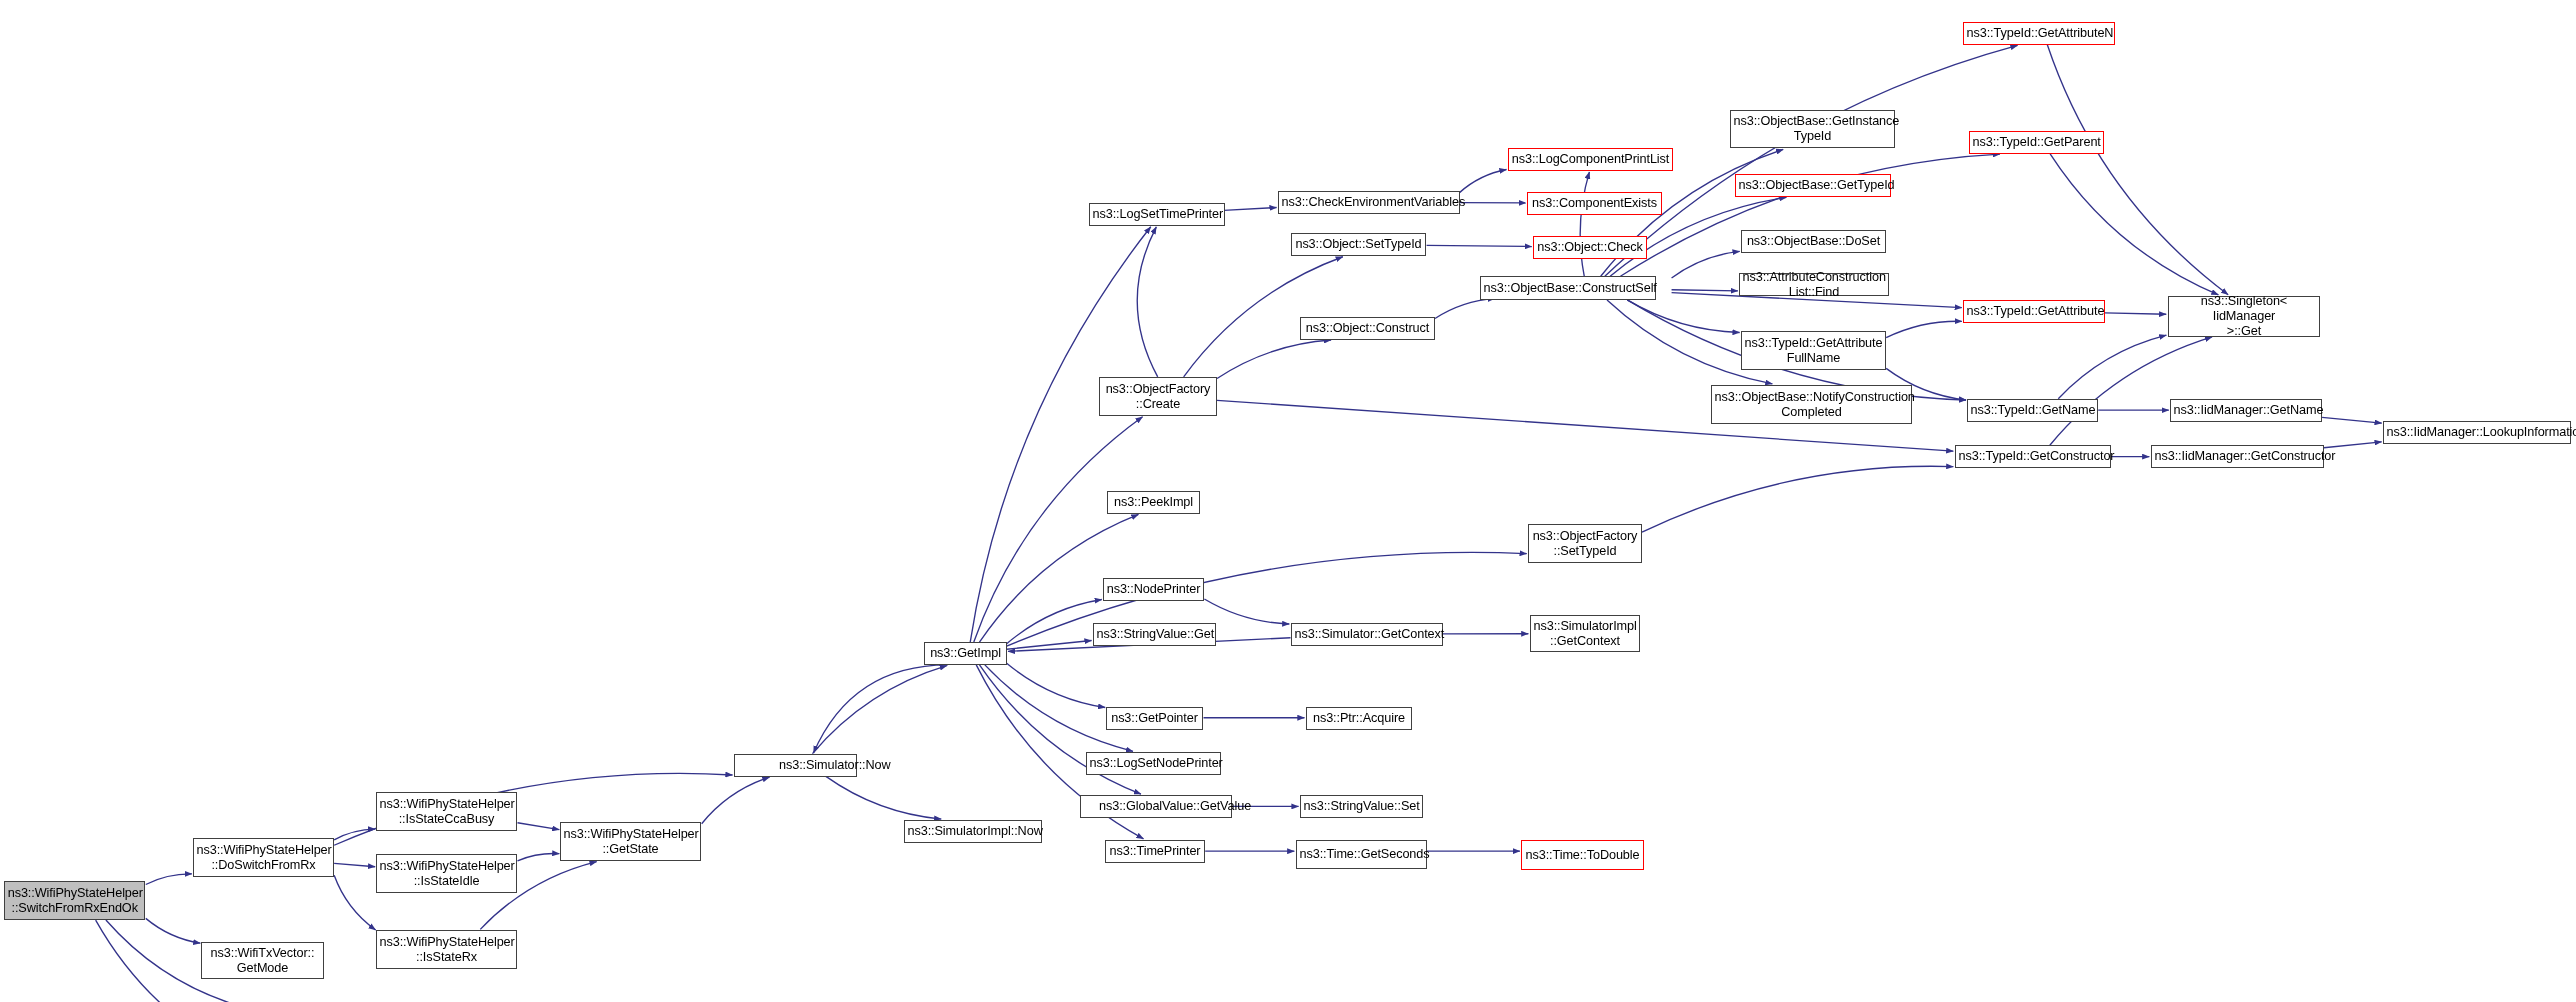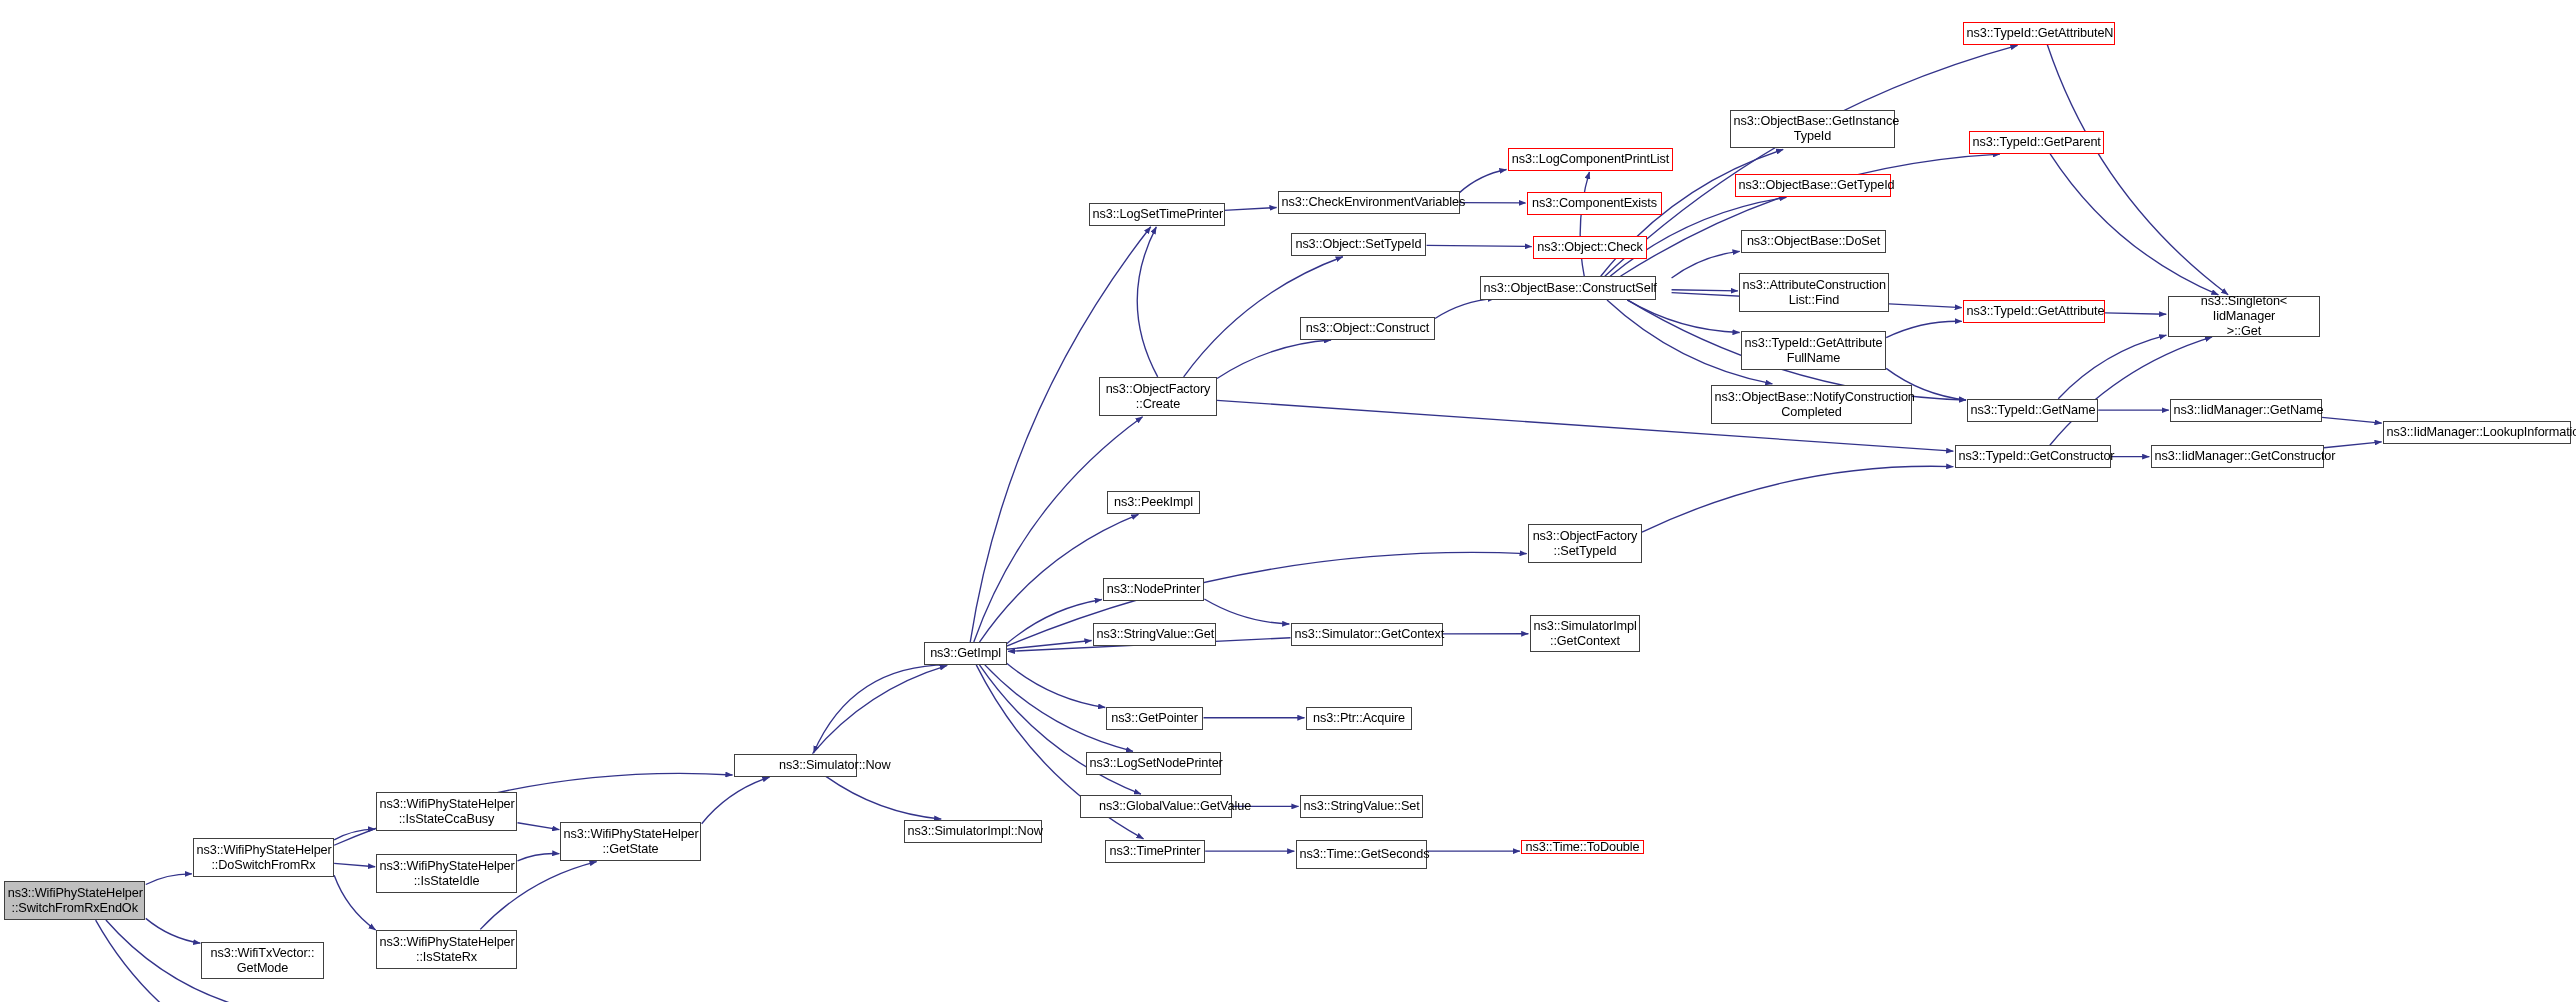--- a/index.html
+++ b/index.html
@@ -132,41 +132,41 @@
       <div class="node" style="left: 1107px; top: 491px; width: 93px; height: 23px;"><span class="lbl">ns3::PeekImpl</span></div>
       <div class="node" style="left: 1103px; top: 578px; width: 101px; height: 23px;"><span class="lbl">ns3::NodePrinter</span></div>
       <div class="node" style="left: 1093px; top: 623px; width: 123px; height: 23px;"><span class="lbl">ns3::StringValue::Get</span></div>
       <div class="node" style="left: 1106px; top: 707px; width: 97px; height: 23px;"><span class="lbl">ns3::GetPointer</span></div>
       <div class="node" style="left: 1086px; top: 752px; width: 135px; height: 23px;"><span class="lbl">ns3::LogSetNodePrinter</span></div>
       <div class="node" style="left: 1080px; top: 795px; width: 152px; height: 23px; padding-left: 18px;"><span class="lbl">ns3::GlobalValue::GetValue</span></div>
       <div class="node" style="left: 1105px; top: 840px; width: 100px; height: 23px;"><span class="lbl">ns3::TimePrinter</span></div>
       <div class="node" style="left: 1306px; top: 707px; width: 106px; height: 23px;"><span class="lbl">ns3::Ptr::Acquire</span></div>
       <div class="node" style="left: 1300px; top: 795px; width: 123px; height: 23px;"><span class="lbl">ns3::StringValue::Set</span></div>
       <div class="node" style="left: 1296px; top: 840px; width: 131px; height: 29px;"><span class="lbl">ns3::Time::GetSeconds</span></div>
-      <div class="node red" style="left: 1521px; top: 840px; width: 123px; height: 14px;"><span class="lbl">ns3::Time::ToDouble</span></div>
+      <div class="node red" style="left: 1521px; top: 840px; width: 123px; height: 30px;"><span class="lbl">ns3::Time::ToDouble</span></div>
       <div class="node" style="left: 1291px; top: 623px; width: 152px; height: 23px;"><span class="lbl">ns3::Simulator::GetContext</span></div>
       <div class="node" style="left: 1530px; top: 615px; width: 110px; height: 37px;"><span class="lbl">ns3::SimulatorImpl
 ::GetContext</span></div>
       <div class="node" style="left: 1099px; top: 377px; width: 118px; height: 39px;"><span class="lbl">ns3::ObjectFactory
 ::Create</span></div>
       <div class="node" style="left: 1528px; top: 524px; width: 114px; height: 39px;"><span class="lbl">ns3::ObjectFactory
 ::SetTypeId</span></div>
       <div class="node" style="left: 1089px; top: 203px; width: 136px; height: 23px;"><span class="lbl">ns3::LogSetTimePrinter</span></div>
       <div class="node" style="left: 1291px; top: 233px; width: 135px; height: 23px;"><span class="lbl">ns3::Object::SetTypeId</span></div>
       <div class="node" style="left: 1300px; top: 317px; width: 135px; height: 23px;"><span class="lbl">ns3::Object::Construct</span></div>
       <div class="node" style="left: 1278px; top: 191px; width: 182px; height: 23px;"><span class="lbl">ns3::CheckEnvironmentVariables</span></div>
       <div class="node red" style="left: 1508px; top: 148px; width: 165px; height: 23px;"><span class="lbl">ns3::LogComponentPrintList</span></div>
       <div class="node red" style="left: 1527px; top: 192px; width: 135px; height: 23px;"><span class="lbl">ns3::ComponentExists</span></div>
       <div class="node red" style="left: 1533px; top: 236px; width: 114px; height: 23px;"><span class="lbl">ns3::Object::Check</span></div>
       <div class="node" style="left: 1480px; top: 276px; width: 176px; height: 24px;"><span class="lbl">ns3::ObjectBase::ConstructSelf</span></div>
       <div class="node" style="left: 1730px; top: 110px; width: 165px; height: 38px;"><span class="lbl">ns3::ObjectBase::GetInstance
 TypeId</span></div>
       <div class="node red" style="left: 1735px; top: 174px; width: 156px; height: 23px;"><span class="lbl">ns3::ObjectBase::GetTypeId</span></div>
       <div class="node" style="left: 1741px; top: 230px; width: 145px; height: 23px;"><span class="lbl">ns3::ObjectBase::DoSet</span></div>
-      <div class="node" style="left: 1739px; top: 273px; width: 150px; height: 39px; text-align: center;"><span class="lbl">ns3::AttributeConstruction
+      <div class="node" style="left: 1739px; top: 273px; width: 150px; height: 23px; text-align: center;"><span class="lbl">ns3::AttributeConstruction
 List::Find</span></div>
       <div class="node" style="left: 1741px; top: 331px; width: 145px; height: 39px;"><span class="lbl">ns3::TypeId::GetAttribute
 FullName</span></div>
       <div class="node" style="left: 1711px; top: 385px; width: 201px; height: 39px;"><span class="lbl">ns3::ObjectBase::NotifyConstruction
 Completed</span></div>
       <div class="node red" style="left: 1963px; top: 22px; width: 152px; height: 23px;"><span class="lbl">ns3::TypeId::GetAttributeN</span></div>
       <div class="node red" style="left: 1969px; top: 131px; width: 135px; height: 23px;"><span class="lbl">ns3::TypeId::GetParent</span></div>
       <div class="node red" style="left: 1963px; top: 300px; width: 142px; height: 23px;"><span class="lbl">ns3::TypeId::GetAttribute</span></div>
       <div class="node" style="left: 1967px; top: 399px; width: 131px; height: 23px;"><span class="lbl">ns3::TypeId::GetName</span></div>
       <div class="node" style="left: 1955px; top: 445px; width: 156px; height: 23px;"><span class="lbl">ns3::TypeId::GetConstructor</span></div>

